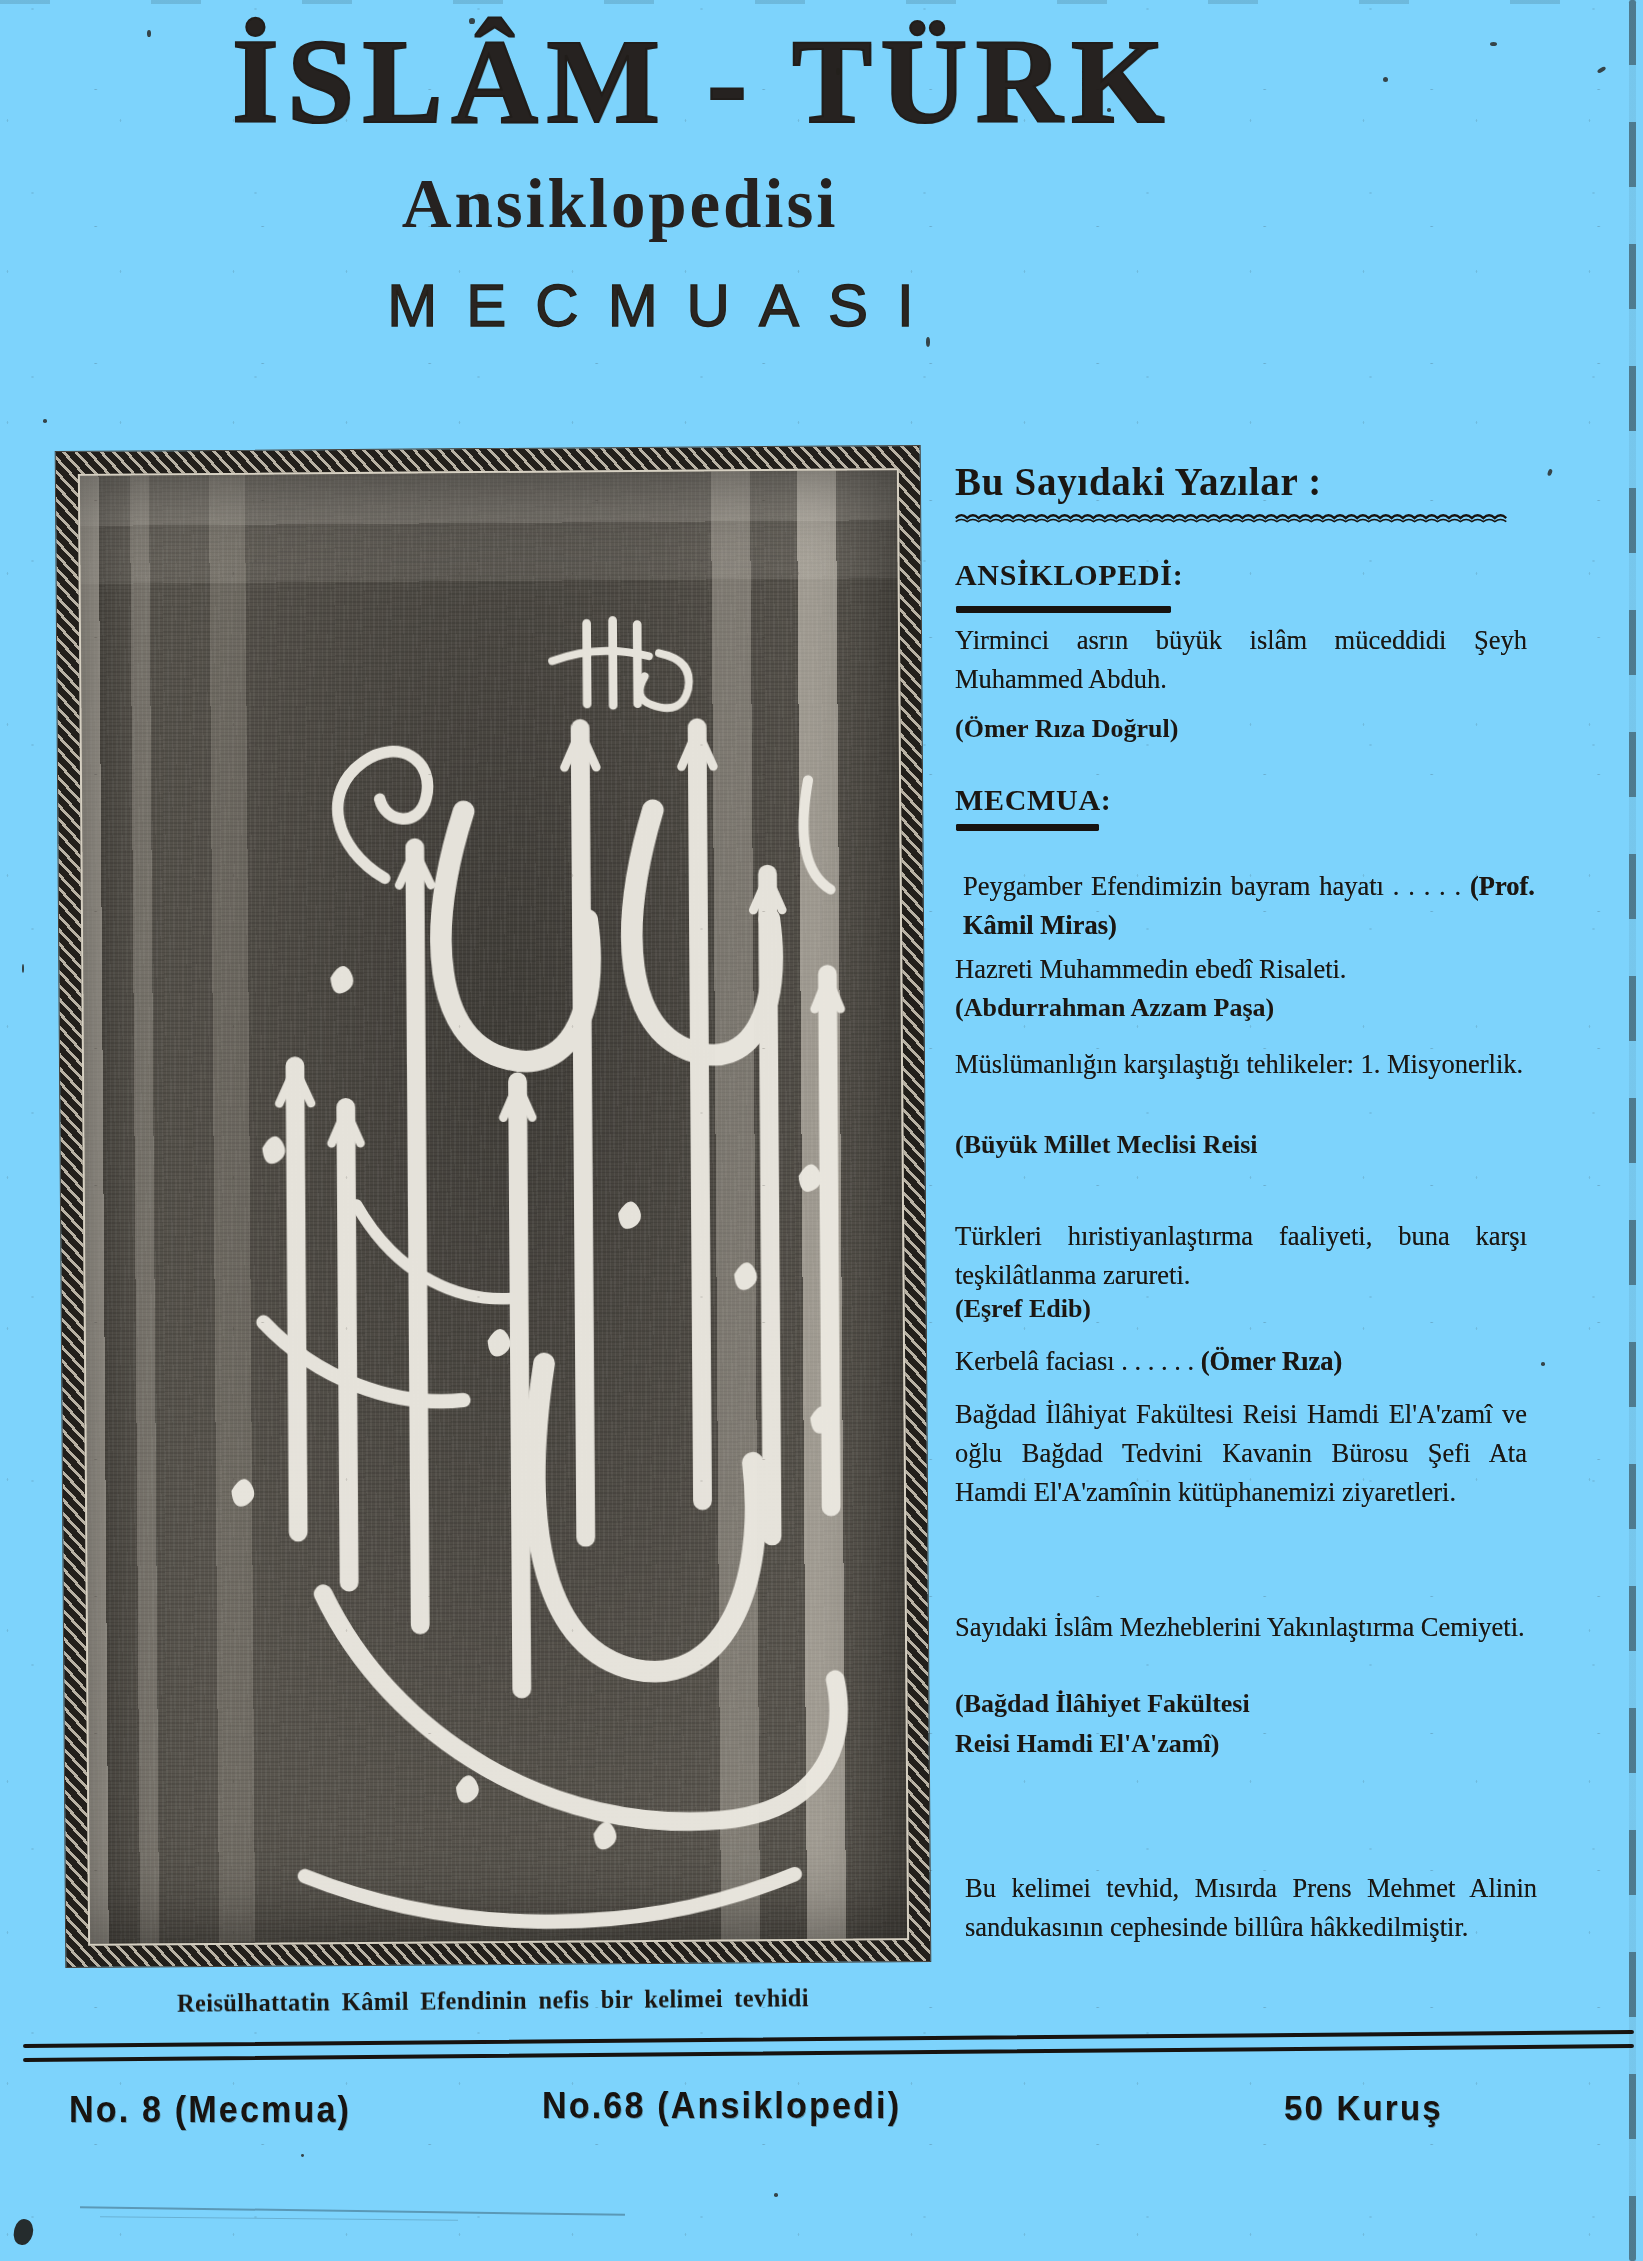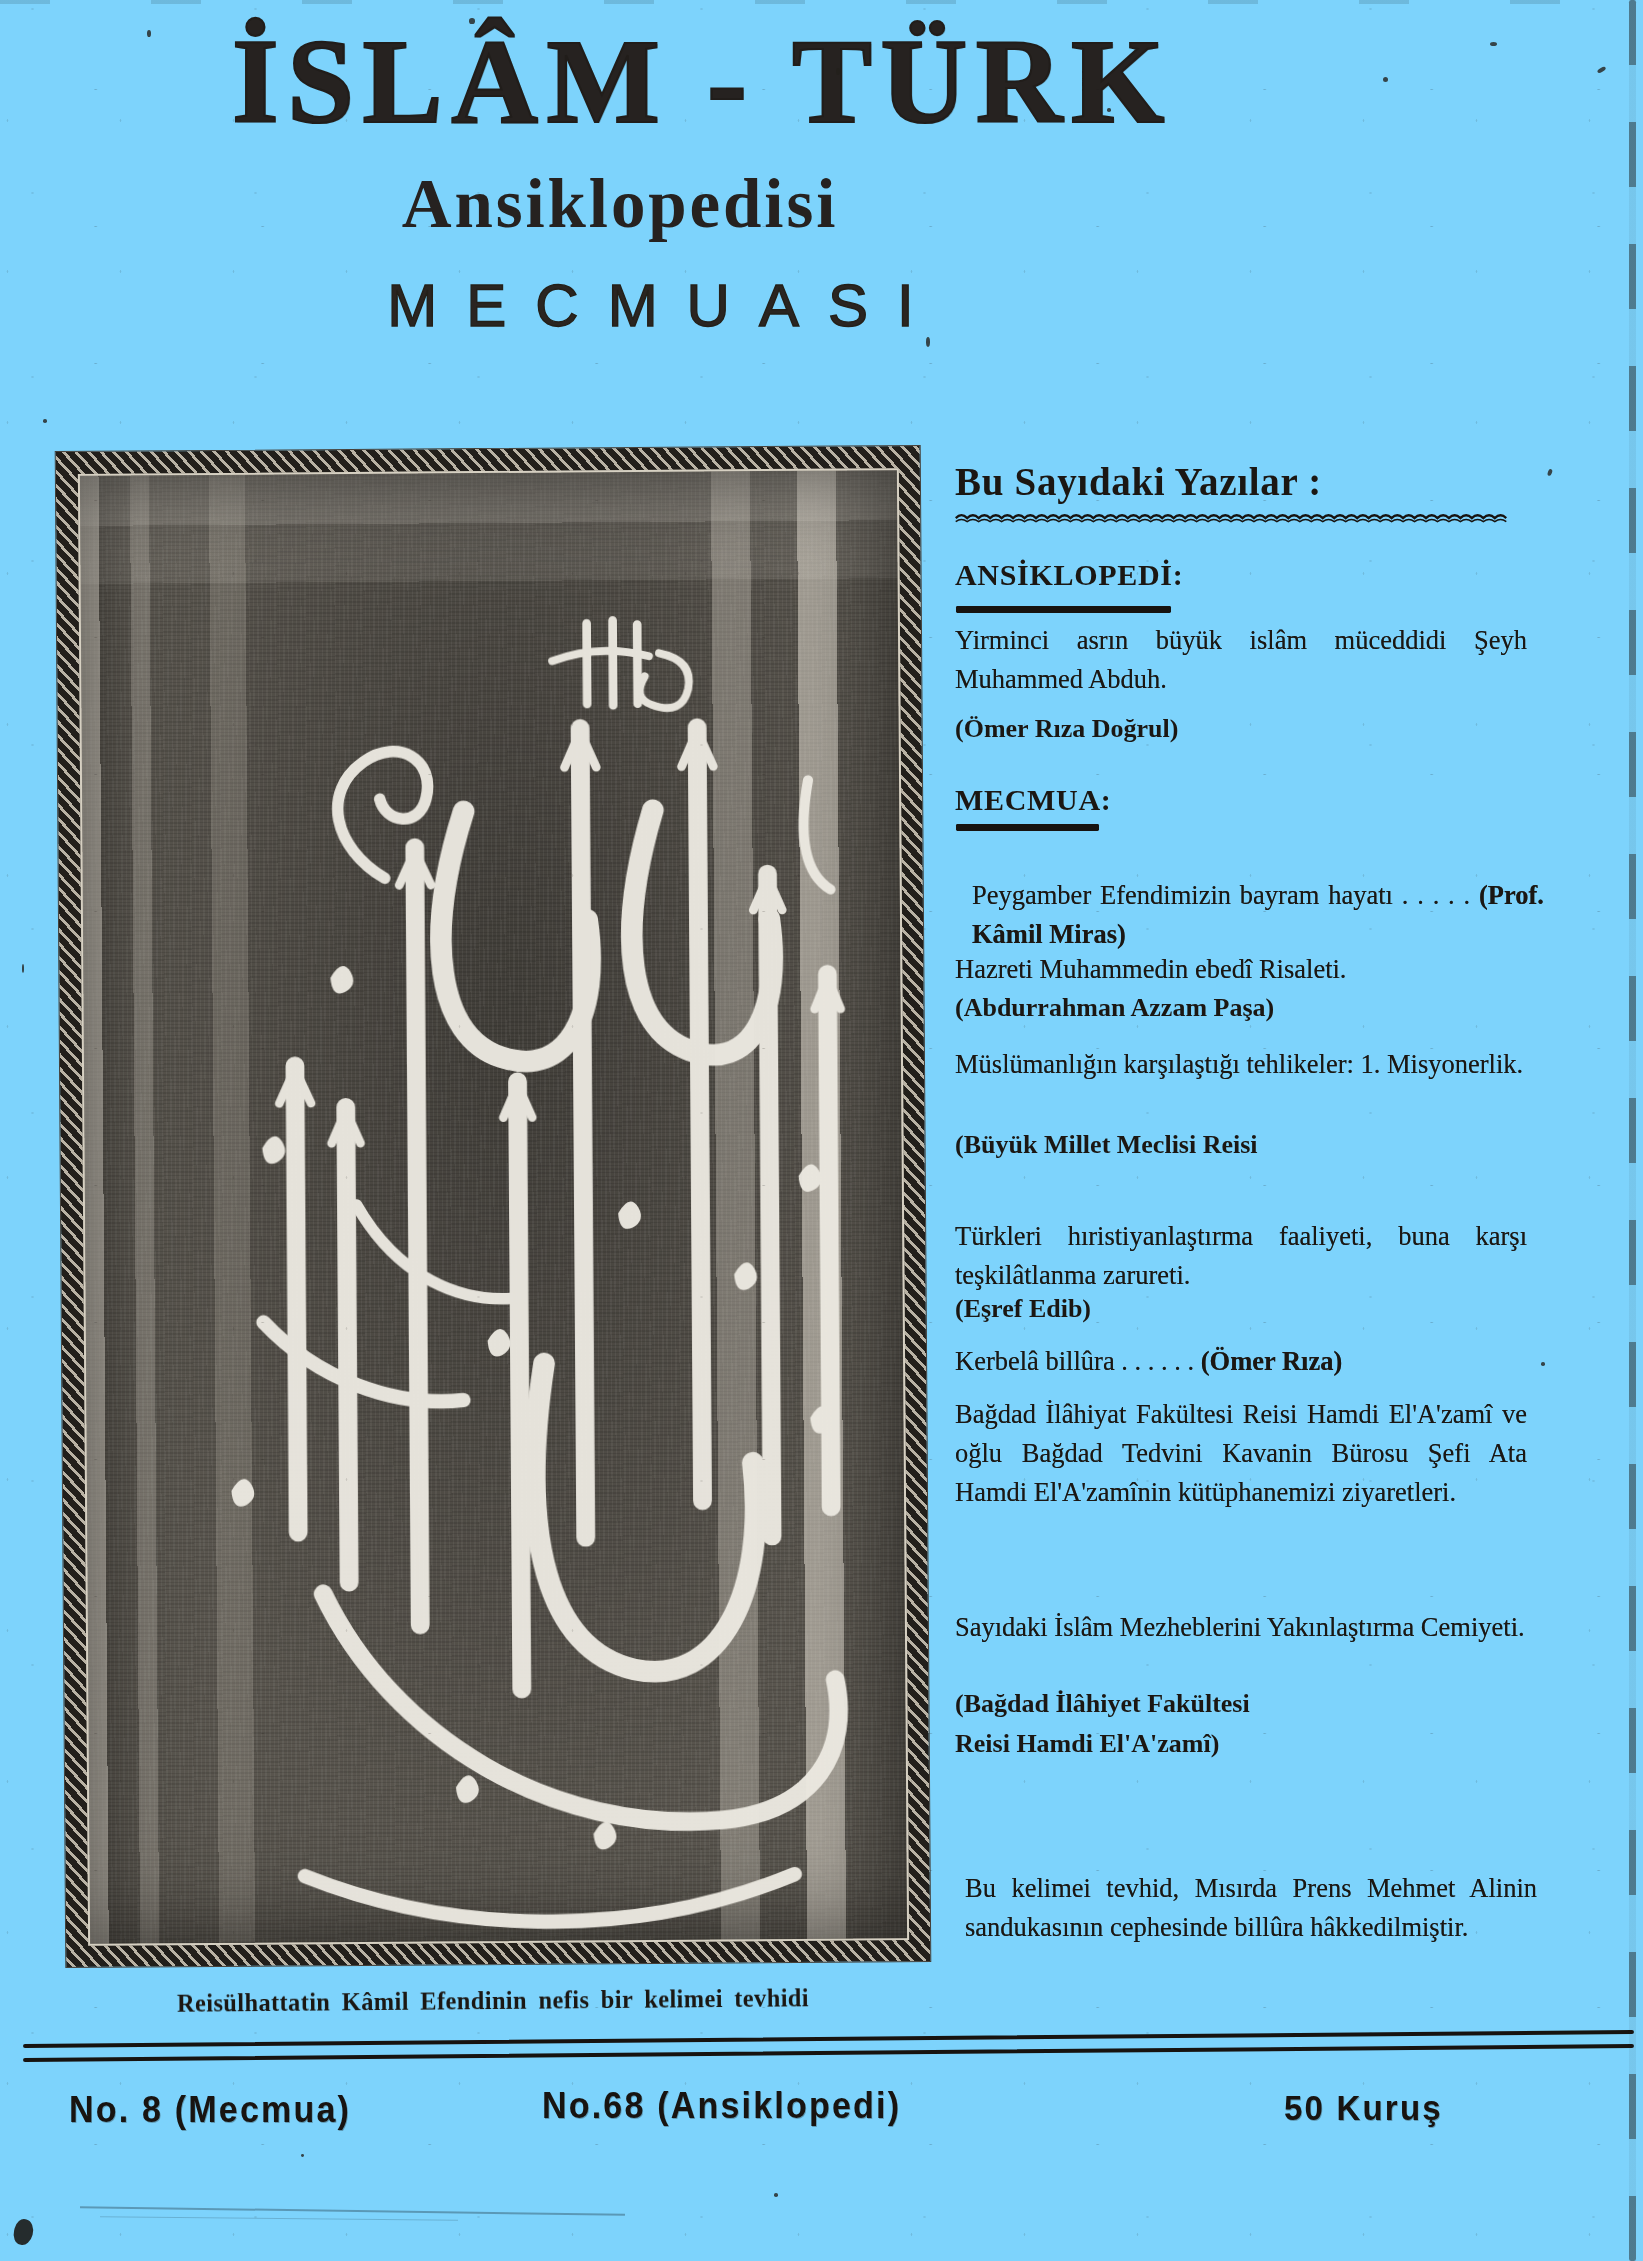--- a/index.html
+++ b/index.html
@@ -135,42 +135,42 @@
   <div class="abs sec-label" style="top:558px">ANSİKLOPEDİ:</div>
   <div class="abs bar" style="top:606px;width:215px"></div>
   <p class="abs toc-text" style="top:621px;margin:0">
     <span>Yirminci asrın büyük islâm müceddidi Şeyh Muhammed Abduh.</span>
   </p>
   <div class="abs author-right" style="top:714px">(Ömer Rıza Doğrul)</div>
 
   <div class="abs sec-label" style="top:783px">MECMUA:</div>
   <div class="abs bar" style="top:824px;width:143px;height:7.2px"></div>
 
-  <p class="abs toc-text" style="top:859px;margin:17px">
+  <p class="abs toc-text" style="top:859px;margin:8px">
     <span>Peygamber Efendimizin bayram hayatı . . . . .</span>
     <b>(Prof. Kâmil Miras)</b>
   </p>
 
   <p class="abs toc-text" style="top:950px;margin:0">
     <span>Hazreti Muhammedin ebedî Risaleti.</span>
   </p>
   <div class="abs author-right" style="top:993px">(Abdurrahman Azzam Paşa)</div>
 
   <p class="abs toc-text" style="top:1045px;margin:0">
     <span>Müslümanlığın karşılaştığı tehlikeler: 1. Misyonerlik.</span>
   </p>
   <div class="abs author-right" style="top:1130px;padding-right:72px">(Büyük Millet Meclisi Reisi</div>
 
   <p class="abs toc-text" style="top:1217px;margin:0">
     <span>Türkleri hıristiyanlaştırma faaliyeti, buna karşı teşkilâtlanma zarureti.</span>
   </p>
   <div class="abs author-right" style="top:1294px">(Eşref Edib)</div>
 
   <p class="abs toc-text" style="top:1342px;margin:0">
-    <span>Kerbelâ billûra . . . . . .</span>
+    <span>Kerbelâ faciası . . . . . .</span>
     <b>(Ömer Rıza)</b>
   </p>
 
   <p class="abs toc-text" style="top:1395px;margin:0">
     <span>Bağdad İlâhiyat Fakültesi Reisi Hamdi El'A'zamî ve oğlu Bağdad Tedvini Kavanin Bürosu Şefi Ata Hamdi El'A'zamînin kütüphanemizi ziyaretleri.</span>
   </p>
 
   <p class="abs toc-text" style="top:1608px;margin:0">
     <span>Sayıdaki İslâm Mezheblerini Yakınlaştırma Cemiyeti.</span>
   </p>

